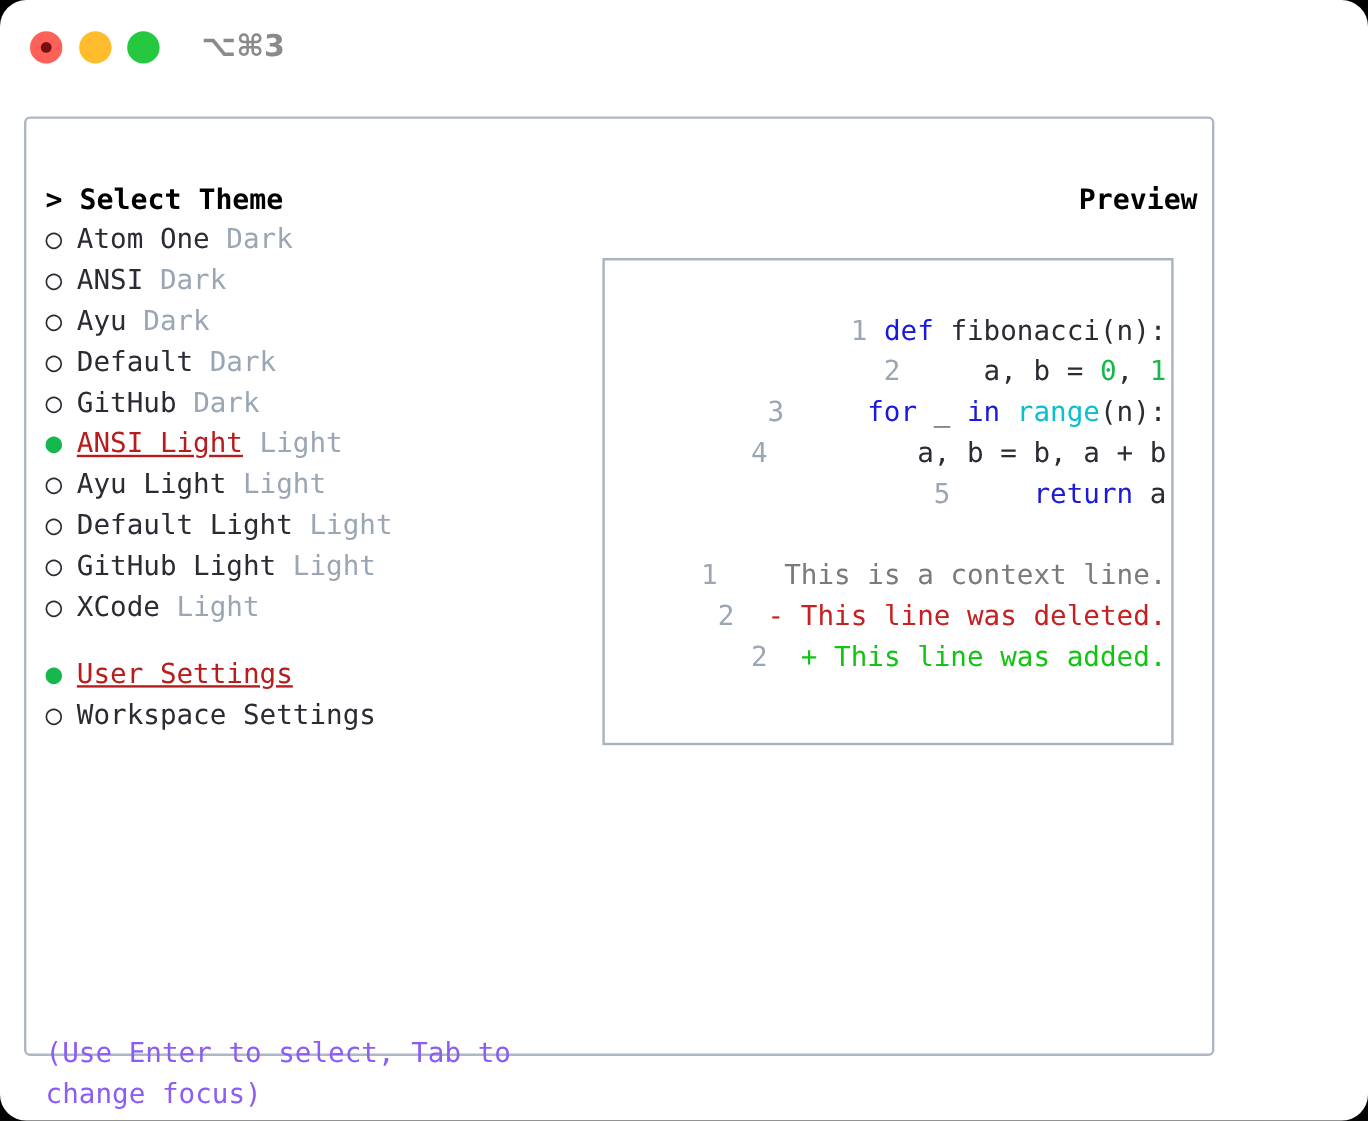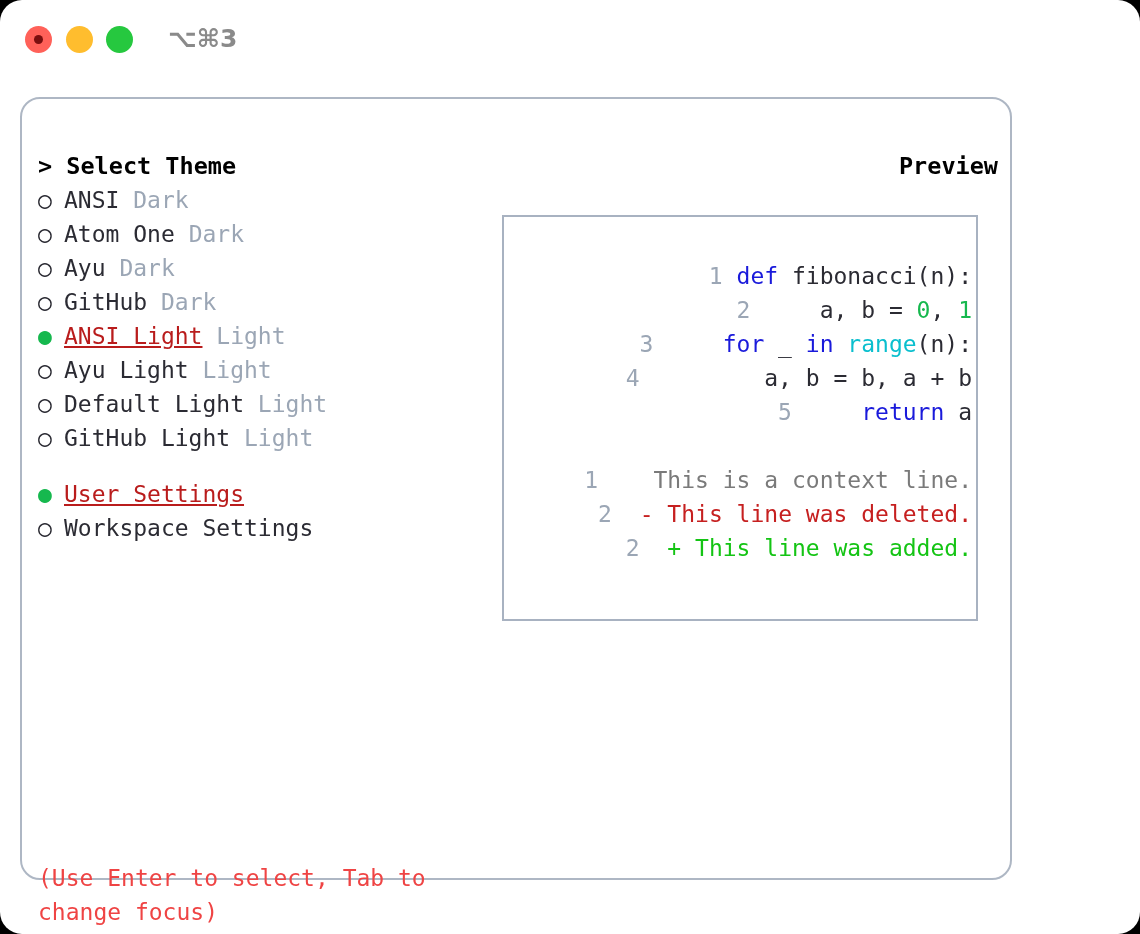--- a/index.html
+++ b/index.html
@@ -62,21 +62,21 @@
   }
 
   
   #panel {
     position: absolute;
     left: 20px;
     top: 97px;
     width: 992px;
     height: 783px;
     border: 2px solid #AEB7C4;
-    border-radius: 20px;
+    border-radius: 5px;
     box-sizing: border-box;
     background: #ffffff;
   }
 
   #columns {
     position: absolute;
     left: 0; top: 0;
     width: 100%; height: 100%;
   }
 
@@ -116,21 +116,21 @@
 
   .spacer-sm { height: 22px; }
 
   #hint {
     position: absolute;
     left: 16px;
     top: 762px;
     width: 420px;
     font-size: 23px;
     line-height: 34px;
-    color: #ef4444;
+    color: #8b5cf6;
     white-space: pre-wrap;
   }
 
   
   #right-col {
     position: absolute;
     left: 480px;
     top: 50px;
     width: 496px;
     text-align: right;
@@ -190,28 +190,30 @@
     <div class="dot dot-green"></div>
     <div id="shortcut">⌥⌘3</div>
   </div>
 
   <div id="panel">
     <div id="columns">
 
       <div id="left-col">
         <div class="row section-title">&gt; Select Theme</div>
         <div id="theme-list">
+            <div class="row"><span class="marker">○</span><span class="name">Atom One</span><span class="suffix"> Dark</span></div>
             <div class="row"><span class="marker">○</span><span class="name">ANSI</span><span class="suffix"> Dark</span></div>
-            <div class="row"><span class="marker">○</span><span class="name">Atom One</span><span class="suffix"> Dark</span></div>
             <div class="row"><span class="marker">○</span><span class="name">Ayu</span><span class="suffix"> Dark</span></div>
+            <div class="row"><span class="marker">○</span><span class="name">Default</span><span class="suffix"> Dark</span></div>
             <div class="row"><span class="marker">○</span><span class="name">GitHub</span><span class="suffix"> Dark</span></div>
             <div class="row selected"><span class="marker">●</span><span class="name">ANSI Light</span><span class="suffix"> Light</span></div>
             <div class="row"><span class="marker">○</span><span class="name">Ayu Light</span><span class="suffix"> Light</span></div>
             <div class="row"><span class="marker">○</span><span class="name">Default Light</span><span class="suffix"> Light</span></div>
             <div class="row"><span class="marker">○</span><span class="name">GitHub Light</span><span class="suffix"> Light</span></div>
+            <div class="row"><span class="marker">○</span><span class="name">XCode</span><span class="suffix"> Light</span></div>
           </div>
 
         <div class="spacer-sm"></div>
 
         <div id="apply-list">
             <div class="row selected"><span class="marker">●</span><span class="name">User Settings</span></div>
             <div class="row"><span class="marker">○</span><span class="name">Workspace Settings</span></div>
           </div>
       </div>
 

